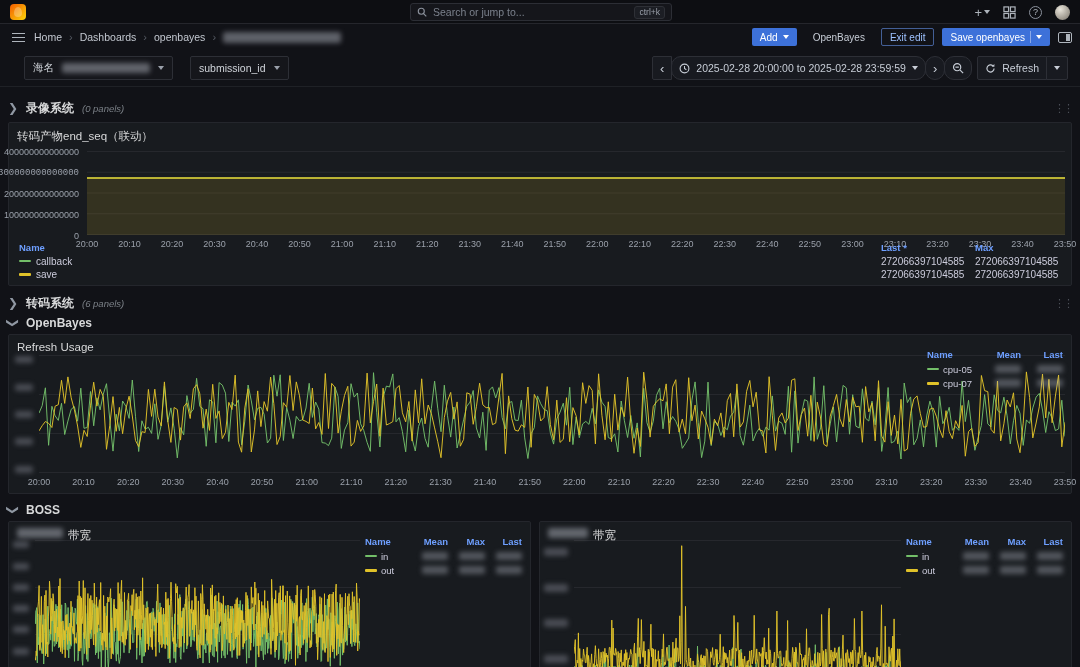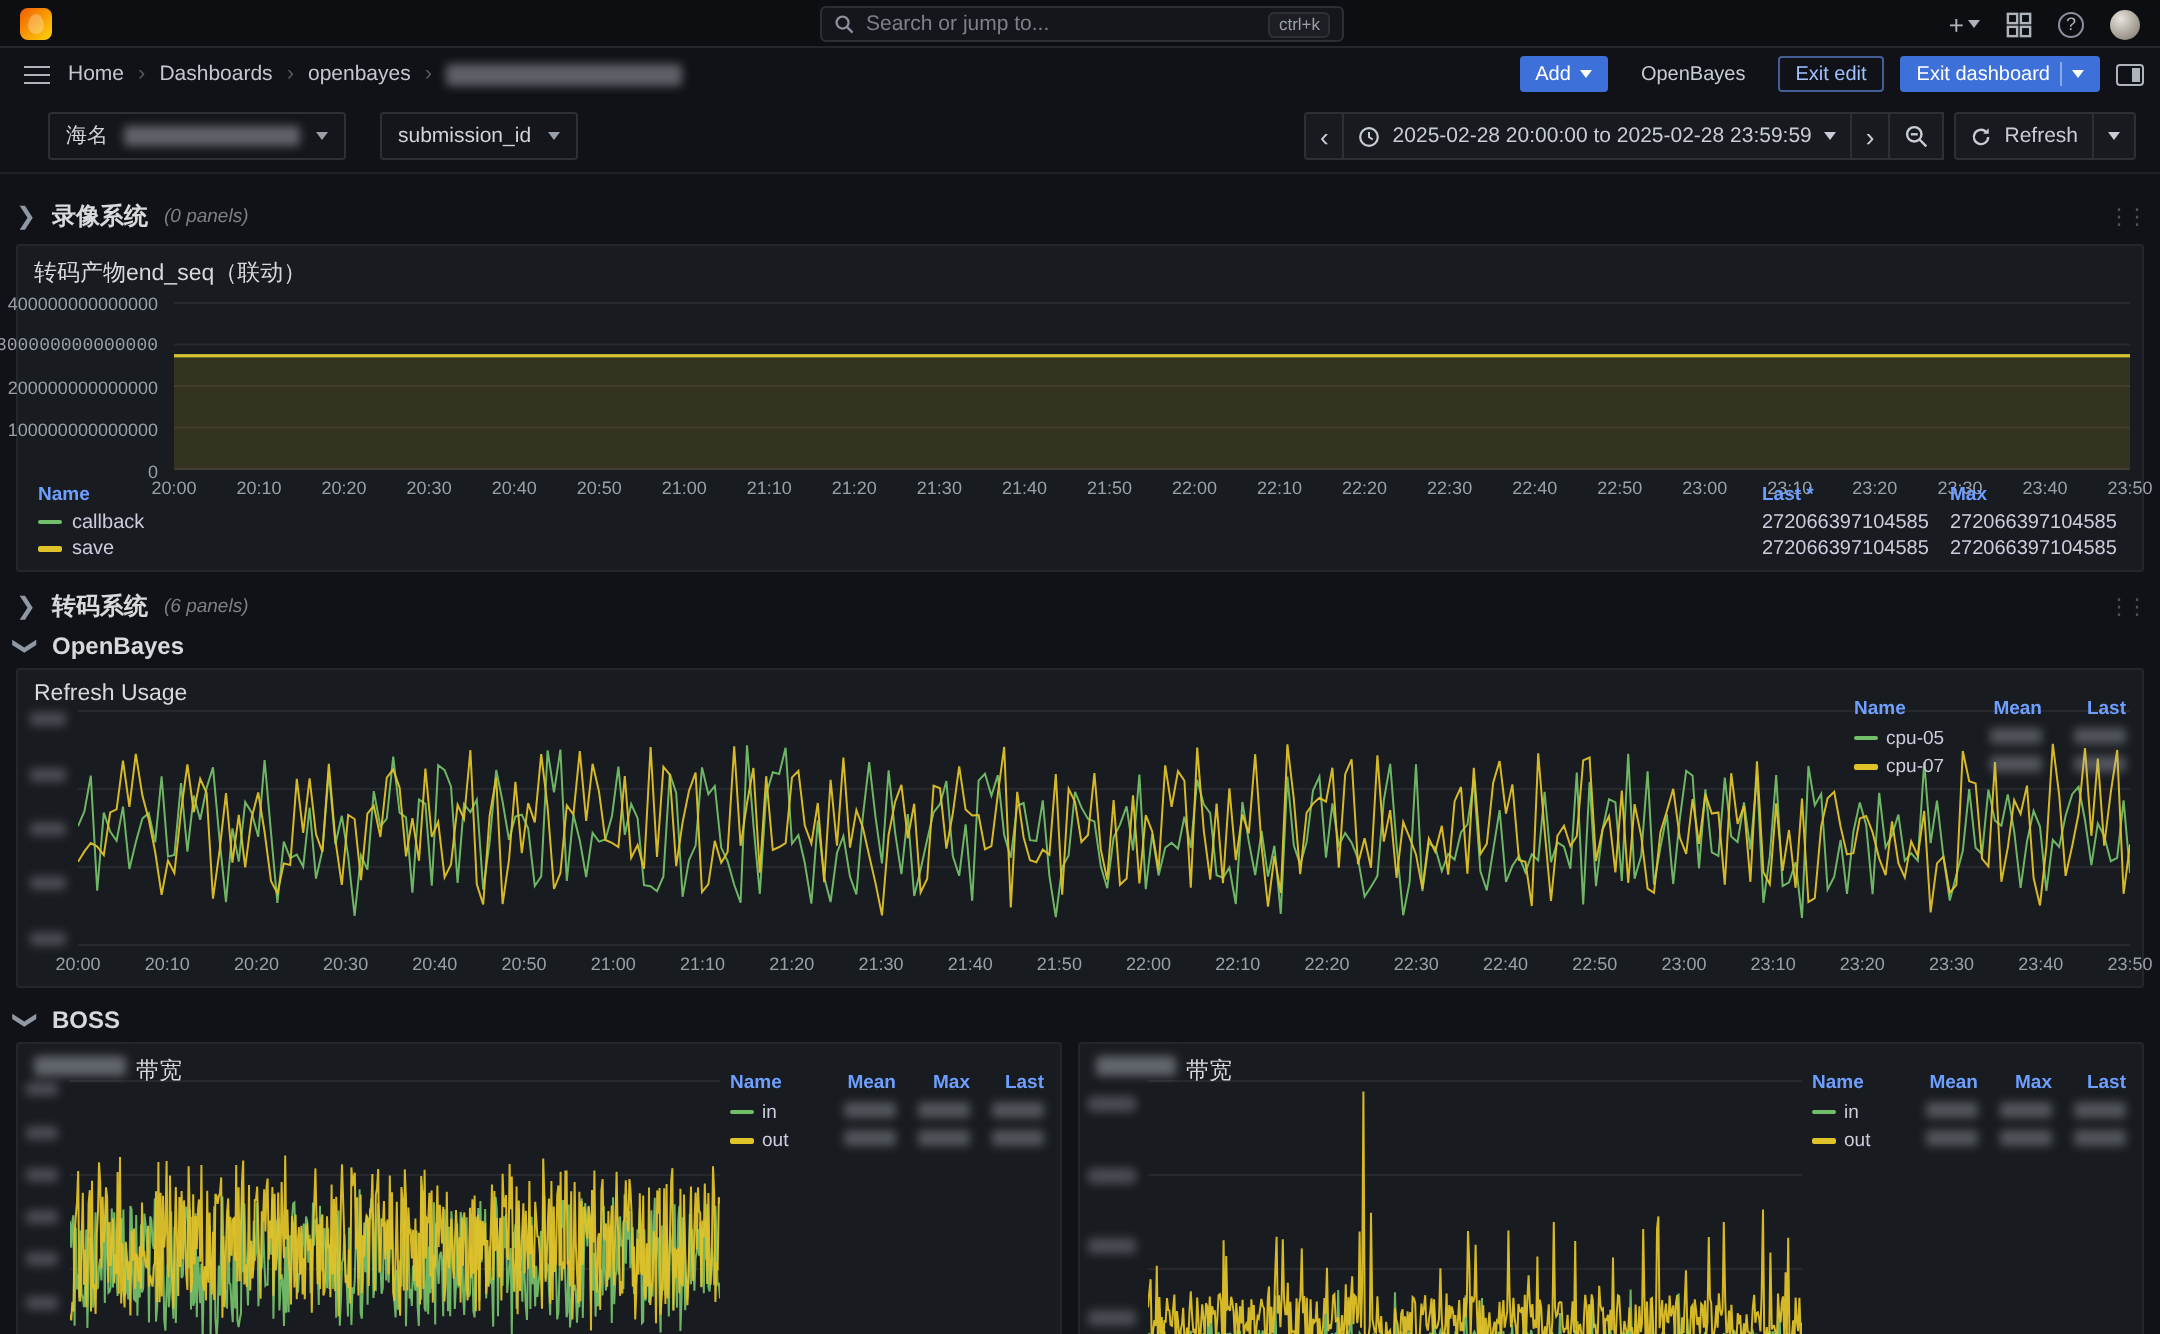--- a/index.html
+++ b/index.html
@@ -35,21 +35,21 @@
   .btn-text{background:transparent;color:#c7cdd6}
   .caret{width:0;height:0;border-left:3.5px solid transparent;border-right:3.5px solid transparent;border-top:4px solid currentColor;display:inline-block}
   .vdiv{width:1px;height:12px;background:rgba(255,255,255,.4);display:inline-block}
   .kiosk-ic{width:14px;height:11px;border:1.5px solid #aeb4bc;border-radius:2px;position:relative;cursor:pointer}
   .kiosk-ic::after{content:"";position:absolute;right:1.5px;top:1px;bottom:1px;width:3.5px;background:#aeb4bc}
 
   
   #filterbar{position:absolute;left:0;top:50px;width:1080px;height:37px;border-bottom:1px solid #1f2126}
   .varbox{position:absolute;top:6px;height:24px;background:#15161b;border:1px solid #2d2f36;border-radius:2px;display:flex;align-items:center;gap:8px;padding:0 8px;font-size:10.5px;color:#d0d4da;cursor:pointer}
   .time-group{position:absolute;right:12px;top:6px;display:flex;align-items:center}
-  .tgbtn{height:24px;background:#181a20;border:1px solid #2d2f36;color:#c7cdd6;font-size:10.5px;display:inline-flex;align-items:center;gap:6px;padding:0 7px;font-family:inherit;cursor:pointer;margin-left:-1px;border-radius:0}
+  .tgbtn{height:24px;background:#181a20;border:1px solid #2d2f36;color:#c7cdd6;font-size:10.5px;display:inline-flex;align-items:center;gap:6px;padding:0 7px;font-family:inherit;cursor:pointer;margin-left:-1px;border-radius:10px}
   .tgbtn:first-child{border-radius:2px 0 0 2px;margin-left:0}
   .tg-end{border-radius:0 2px 2px 0}
   .gap{width:6px}
   .chevtxt{font-size:13px;color:#c7cdd6;line-height:1}
 
   
   .rowhdr{position:absolute;left:8px;right:8px;height:22px;display:flex;align-items:center;gap:8px;cursor:pointer}
   .chev{color:#9098a3;font-size:12px;display:inline-block;width:10px}
   .chev.open{transform:rotate(90deg)}
   .rowtitle{font-size:12px;font-weight:600;color:#d8d9da}
@@ -127,21 +127,21 @@
       <span class="redact" style="width:118px;height:11px"></span>
     </div>
     <div class="nav-right">
       <button class="btn btn-blue">
           <span>Add</span>
           <i class="caret"></i>
         </button>
       <button class="btn btn-text">OpenBayes</button>
       <button class="btn btn-outline">Exit edit</button>
       <button class="btn btn-blue">
-          <span>Exit dashboard</span>
+          <span>Save openbayes</span>
           <i class="vdiv"></i>
           <i class="caret"></i>
         </button>
       <span class="kiosk-ic"></span>
     </div>
   </nav>
 
   <div id="filterbar">
     <div class="varbox" style="left:24px">
       <span>海名</span>

